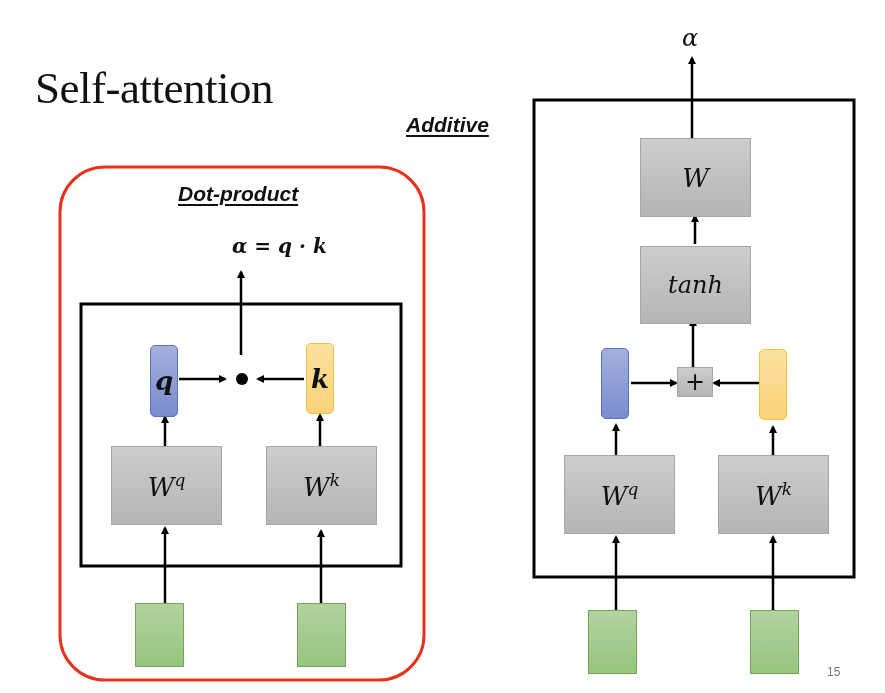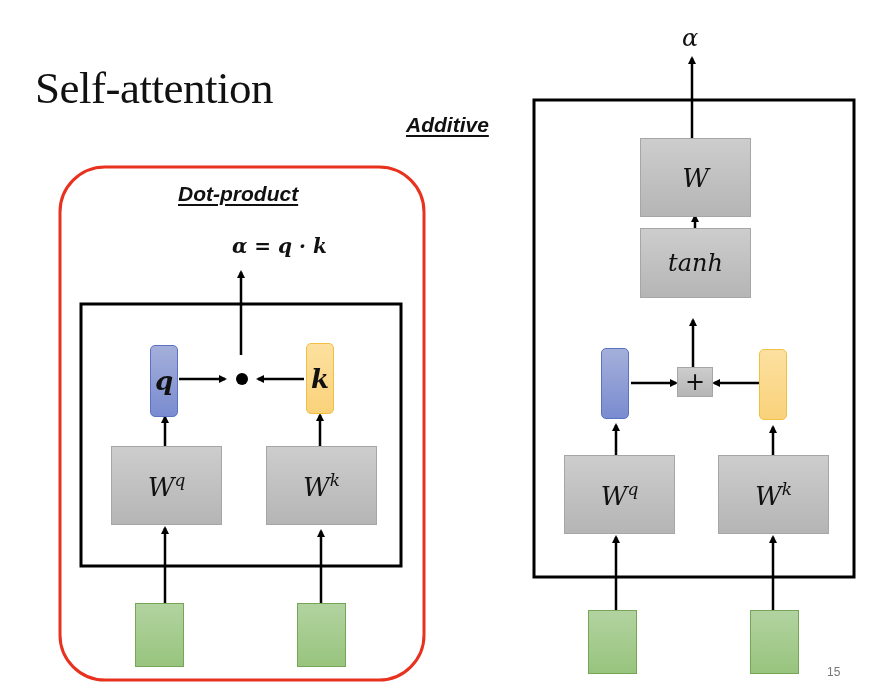--- a/index.html
+++ b/index.html
@@ -75,21 +75,21 @@
 <div class="abs green-box" style="left:135px; top:603px; width:49px; height:64px;"></div>
 <div class="abs green-box" style="left:297px; top:603px; width:49px; height:64px;"></div>
 
 <div class="abs section-label" style="left:406px; top:113px;">Additive</div>
 
 <div class="abs math" style="left:682px; top:24px; font-size:24px;">α</div>
 
 <div class="abs gray-box" style="left:640px; top:138px; width:111px; height:79px;">
   <span class="math" style="font-size:26px;">W</span>
 </div>
-<div class="abs gray-box" style="left:640px; top:228px; width:111px; height:70px;">
+<div class="abs gray-box" style="left:640px; top:246px; width:111px; height:78px;">
   <span class="math" style="font-size:24px;">tanh</span>
 </div>
 
 <div class="abs gray-box" style="left:677px; top:367px; width:36px; height:30px;">
   <span style="font-size:24px; color:#111; font-family:'DejaVu Sans', sans-serif; line-height:1;">+</span>
 </div>
 
 <div class="abs vec-blue" style="left:601px; top:348px; width:28px; height:71px;"></div>
 <div class="abs vec-yellow" style="left:759px; top:349px; width:28px; height:71px;"></div>
 

